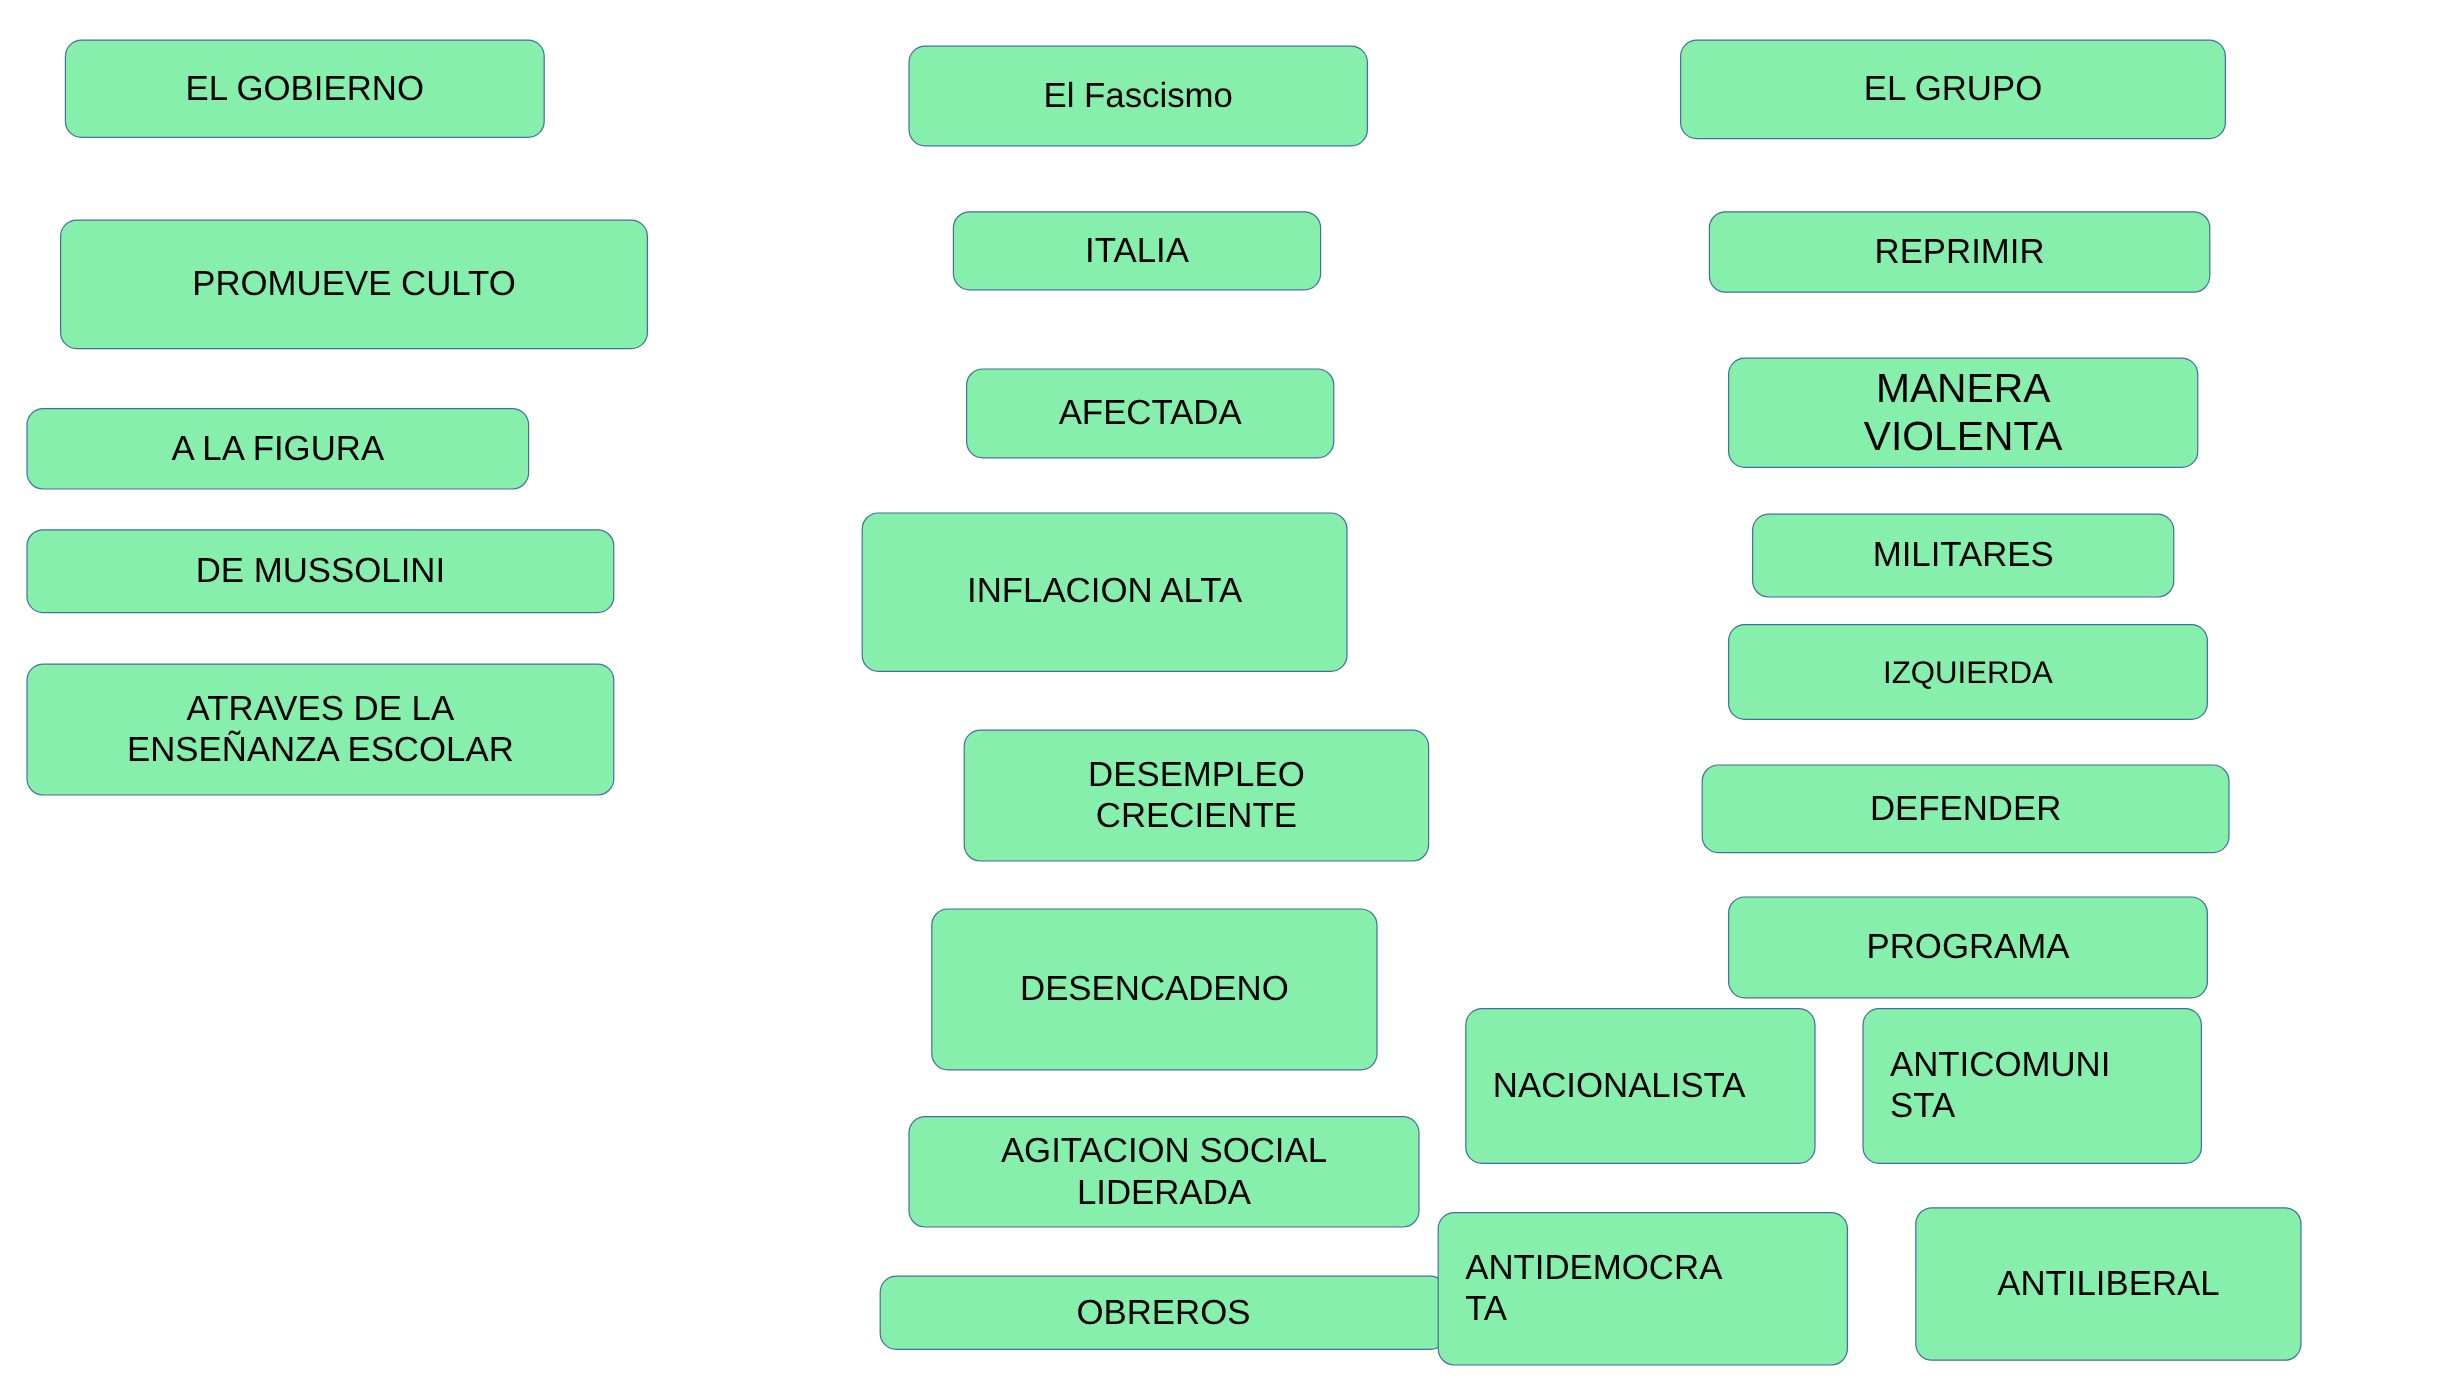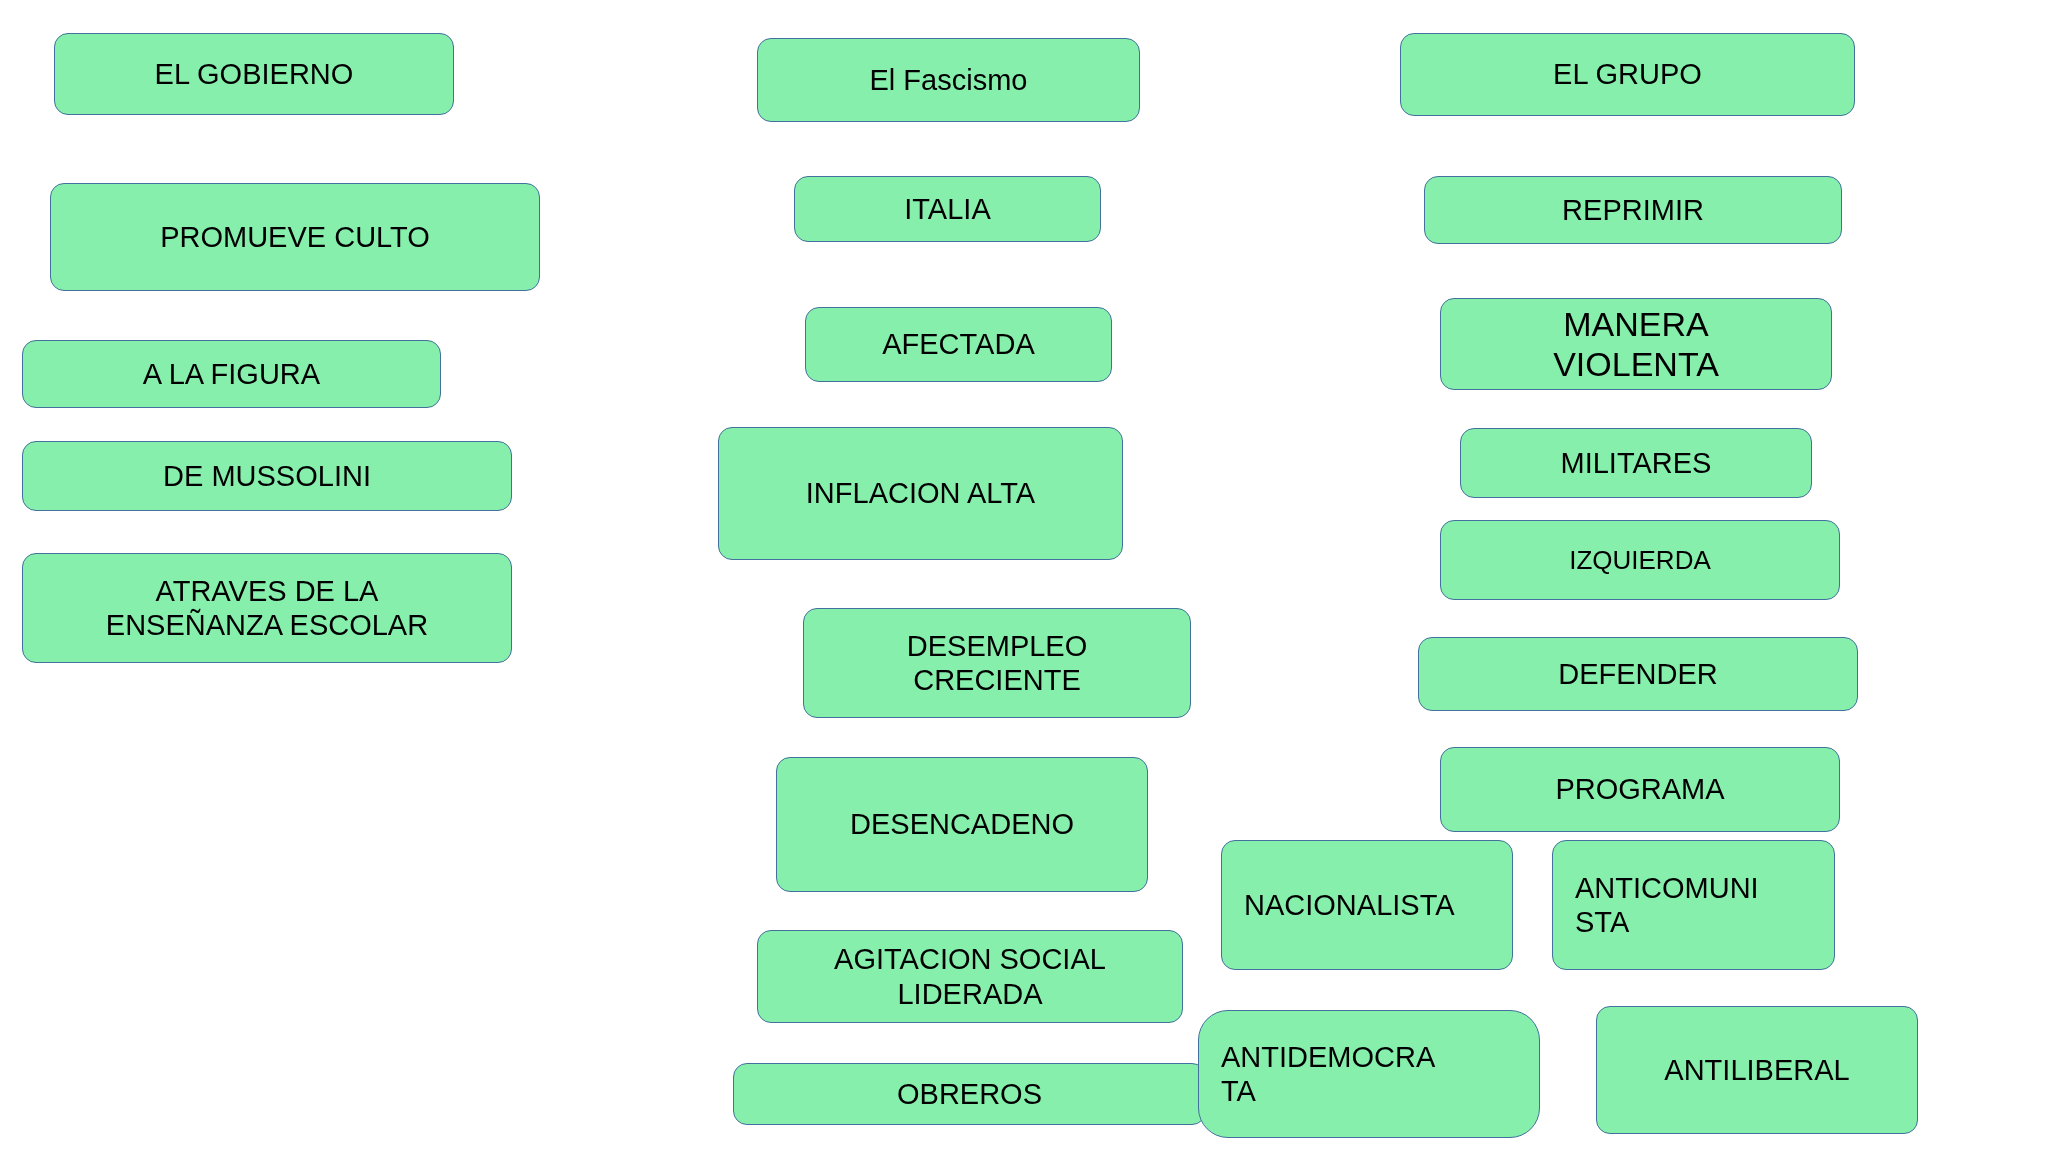--- a/index.html
+++ b/index.html
@@ -69,16 +69,16 @@
     <div class="node" style="left: 1424px; top: 176px; width: 418px; height: 68px; font-size: 29px;">REPRIMIR</div>
     <div class="node" style="left: 1440px; top: 298px; width: 392px; height: 92px; font-size: 34px;">MANERA
 VIOLENTA</div>
     <div class="node" style="left: 1460px; top: 428px; width: 352px; height: 70px; font-size: 29px;">MILITARES</div>
     <div class="node" style="left: 1440px; top: 520px; width: 400px; height: 80px; font-size: 26px;">IZQUIERDA</div>
     <div class="node" style="left: 1418px; top: 637px; width: 440px; height: 74px; font-size: 29px;">DEFENDER</div>
     <div class="node" style="left: 1440px; top: 718px; width: 400px; height: 85px; font-size: 29px; margin-top: 29px;">PROGRAMA</div>
     <div class="node align-left" style="left: 1221px; top: 840px; width: 292px; height: 130px; font-size: 29px;">NACIONALISTA</div>
     <div class="node align-left" style="left: 1552px; top: 840px; width: 283px; height: 130px; font-size: 29px;">ANTICOMUNI
 STA</div>
-    <div class="node align-left" style="left: 1198px; top: 1010px; width: 342px; height: 128px; font-size: 29px; border-radius: 30px;">ANTIDEMOCRA
+    <div class="node align-left" style="left: 1198px; top: 1010px; width: 342px; height: 128px; font-size: 29px;">ANTIDEMOCRA
 TA</div>
     <div class="node" style="left: 1596px; top: 1006px; width: 322px; height: 128px; font-size: 29px;">ANTILIBERAL</div>
   </div>
 
 </body></html>

